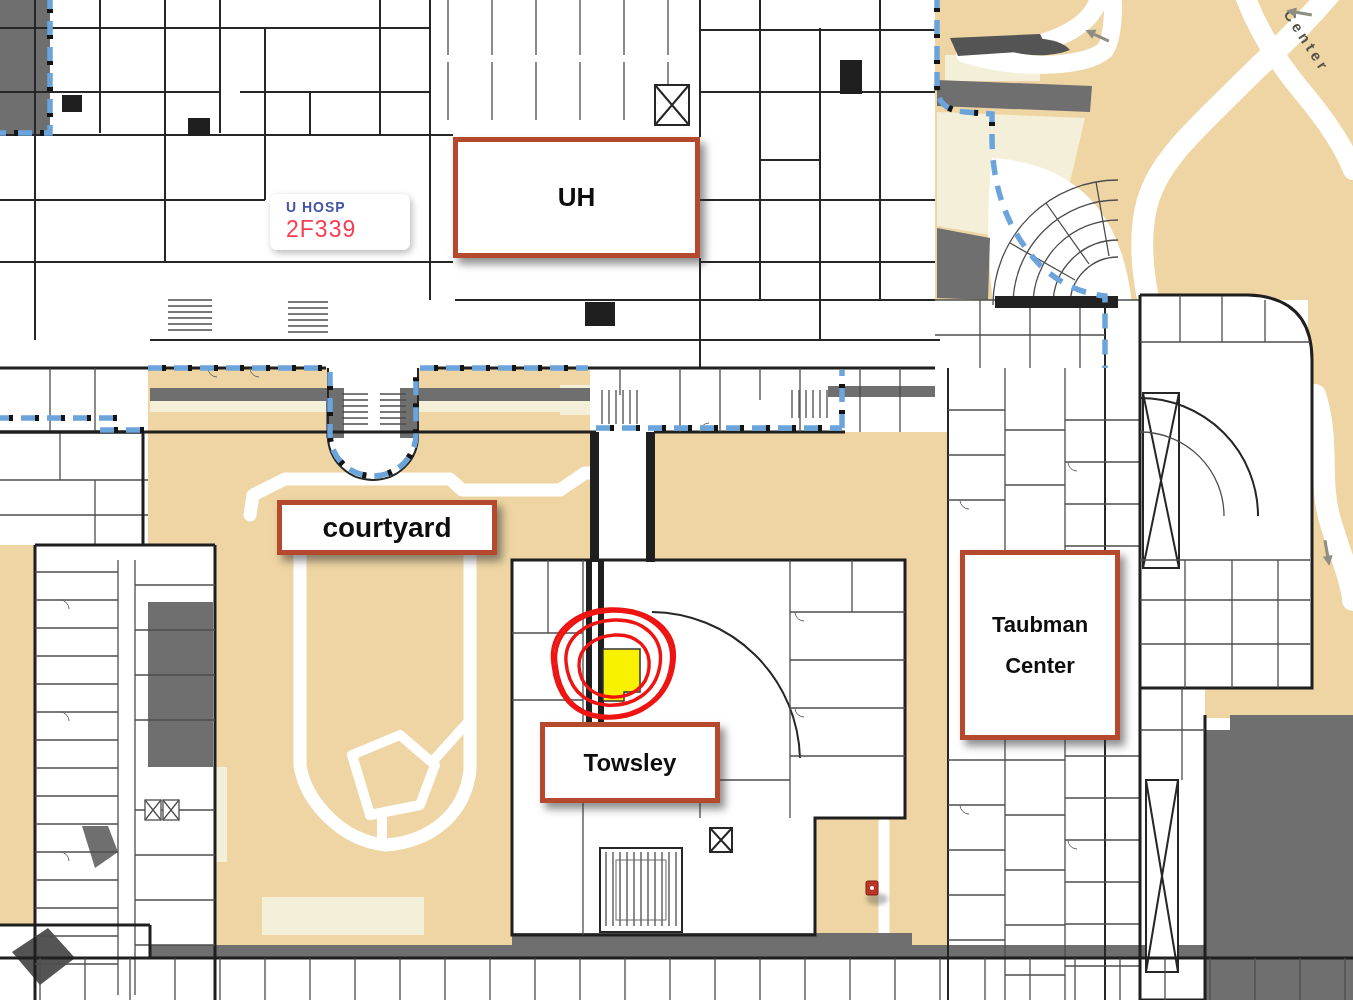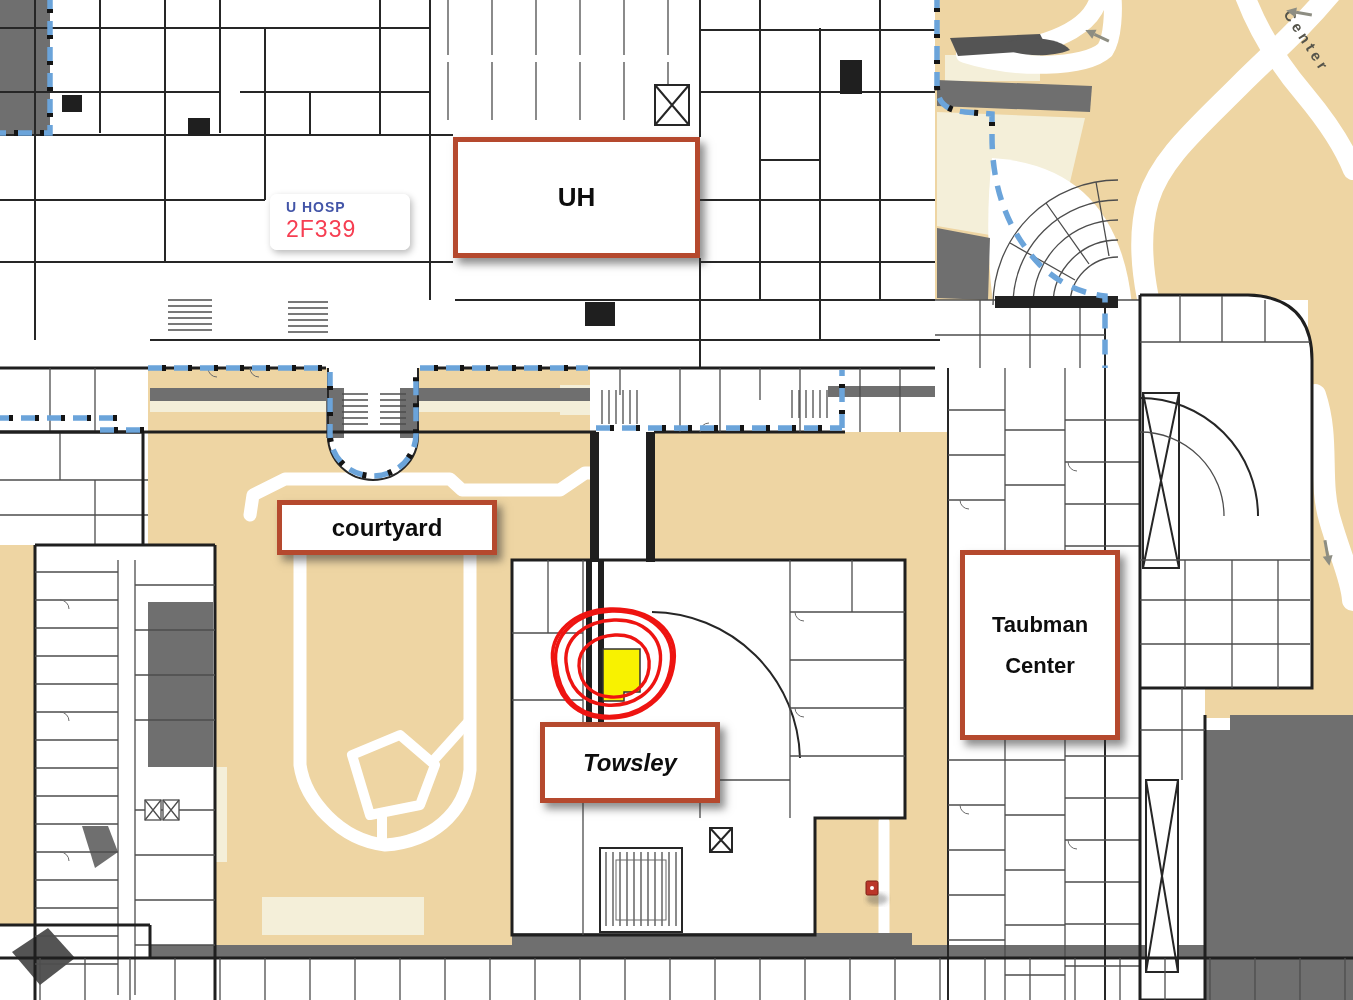--- a/index.html
+++ b/index.html
@@ -28,22 +28,22 @@
   .tick{fill:none;stroke:#141414;stroke-width:6;stroke-dasharray:4 22;stroke-dashoffset:-14;}
   .scribble{fill:none;stroke:var(--annotation-red);stroke-width:3.4;stroke-linecap:round;stroke-linejoin:round;}
   .arrow line{stroke:#8d8d82;stroke-width:3;}
   .arrow path{fill:#8d8d82;}
   
   .callout-box{position:absolute;background:#fff;border:5px solid var(--label-border);
     box-shadow:5px 6px 8px rgba(50,50,50,.55);display:flex;flex-direction:column;
     align-items:center;justify-content:center;font-weight:bold;color:#0d0d0d;
     text-align:right;line-height:1.25;}
   #box-uh{left:453px;top:137px;width:237px;height:111px;font-size:26px;}
-  #box-courtyard{left:277px;top:500px;width:210px;height:45px;font-size:24px;}
-  #box-towsley{left:540px;top:722px;width:170px;height:71px;font-size:24px;font-style:italic;}
+  #box-courtyard{left:277px;top:500px;width:210px;height:45px;font-size:28px;}
+  #box-towsley{left:540px;top:722px;width:170px;height:71px;font-size:24px;}
   #box-taubman{left:960px;top:550px;width:150px;height:180px;font-size:22px;gap:14px;}
   
   #room-callout{position:absolute;left:270px;top:194px;width:140px;height:56px;
     background:rgba(255,255,255,.93);border-radius:7px;box-shadow:2px 3px 7px rgba(0,0,0,.28);
     padding:5px 0 5px 16px;box-sizing:border-box;}
   #room-callout .bldg{font-size:14px;font-weight:bold;color:var(--callout-bldg);letter-spacing:1px;}
   #room-callout .room{font-size:23px;font-weight:normal;color:var(--callout-room);letter-spacing:1px;margin-top:1px;}
 </style>
 </head>
 <body>

